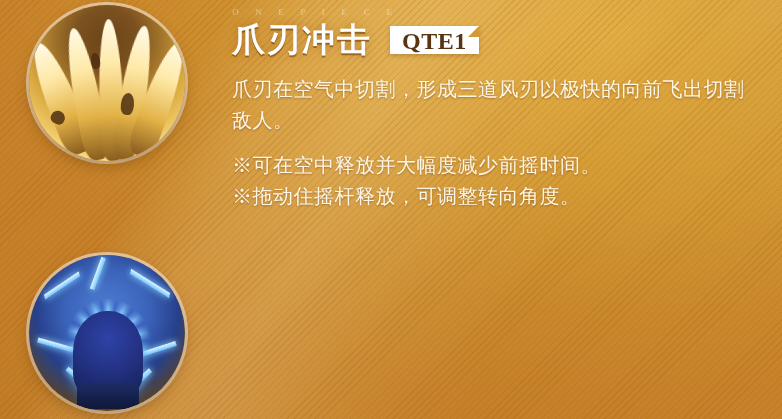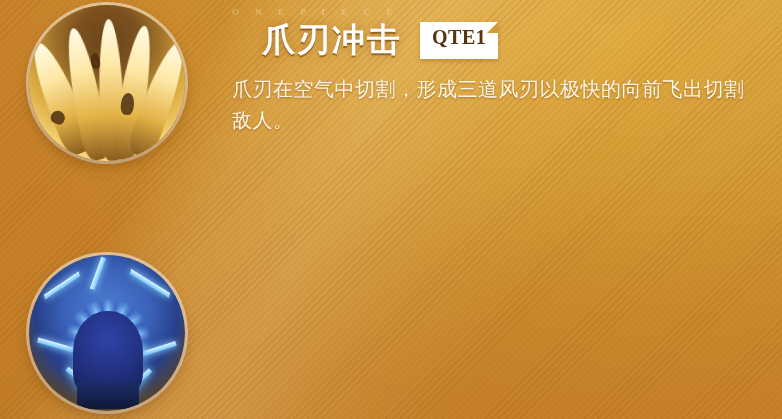--- a/index.html
+++ b/index.html
@@ -163,32 +163,31 @@
     font-family:Liberation Serif, serif;
     font-weight:700;
     font-size:33px;
     letter-spacing:2px;
     color:#ffffff;
     line-height:40px;
     text-shadow:
       0 2px 0 rgba(110,58,8,0.55),
       0 0 8px rgba(120,60,10,0.35);
     white-space:nowrap;
-    margin-left:30px;
   }
 
   .qte-badge {
     position:relative;
     background:#ffffff;
     color:#5a3310;
     font-family:"Liberation Serif", serif;
     font-weight:700;
-    font-size:20px;
+    font-size:24px;
     letter-spacing:0.5px;
-    padding:3px 12px 9px 12px;
+    padding:3px 12px 0 12px;
     line-height:25px;
     white-space:nowrap;
     box-shadow:0 2px 4px rgba(105,55,5,0.28);
   }
   .qte-badge::after {
     content:"";
     position:absolute;
     top:0; right:0;
     border-width:0 0 11px 11px;
     border-style:solid;
@@ -237,20 +236,24 @@
       </div>
     </div>
 
     <div class="textcol" id="text-1">
       <div class="eyebrow">O N E   P I E C E</div>
       <div class="titlerow">
         <div class="skill-title">爪刃冲击</div>
         <div class="qte-badge">QTE1</div>
       </div>
       <div class="desc">爪刃在空气中切割，形成三道风刃以极快的向前飞出切割敌人。</div>
+      <div class="notes">
+        <div class="note">※可在空中释放并大幅度减少前摇时间。</div>
+        <div class="note">※拖动住摇杆释放，可调整转向角度。</div>
+      </div>
     </div>
   </div>
 
   <div class="block" id="block-2">
 
     <div class="icon-wrap" id="icon-2">
       <div class="icon-inner icon-blue">
         <div class="bolt z1"></div>
         <div class="bolt z2"></div>
         <div class="bolt z3"></div>

